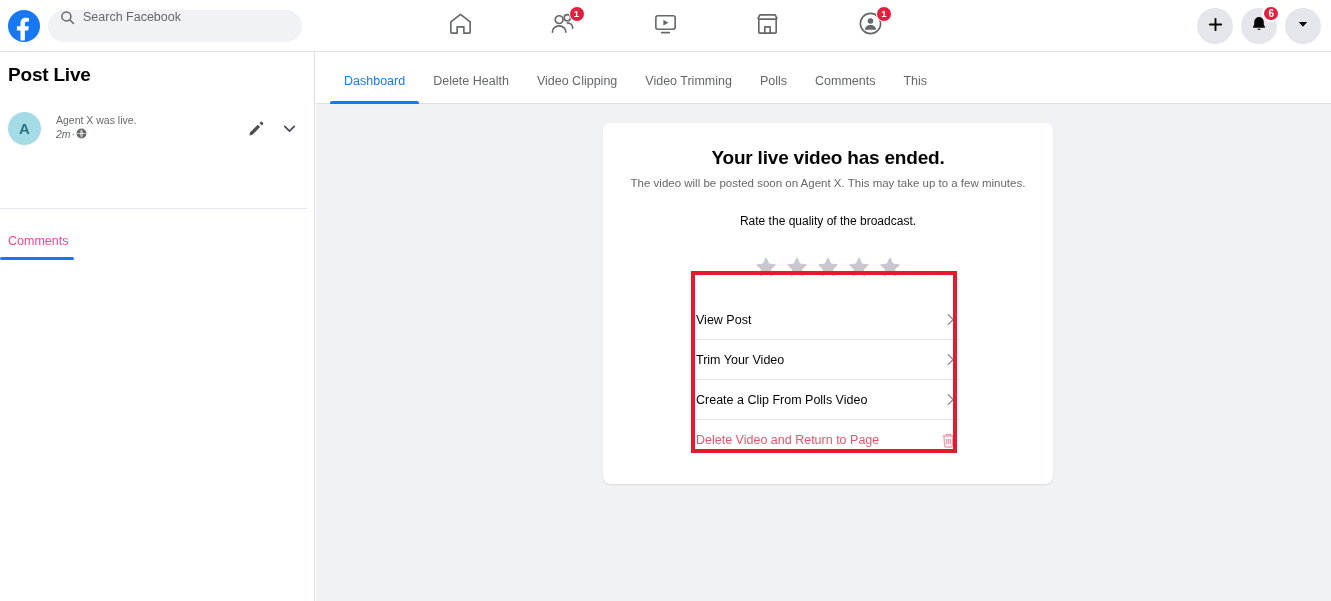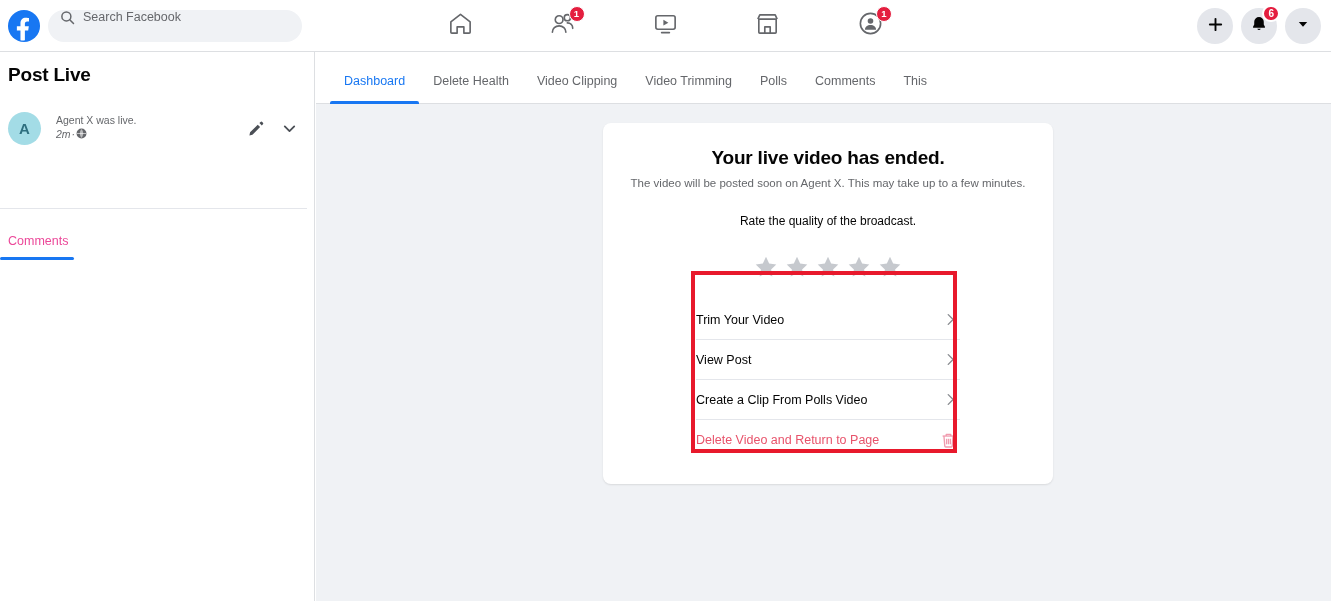--- a/index.html
+++ b/index.html
@@ -452,30 +452,30 @@
         <span class="star">
           <svg width="26" height="26" viewBox="0 0 24 24" fill="#c6c9ce">
               <path d="M12 2.6l2.9 6.1 6.6 0.9-4.8 4.6 1.2 6.6L12 17.7l-5.9 3.1 1.2-6.6-4.8-4.6 6.6-0.9L12 2.6z"></path>
             </svg>
         </span>
       </div>
 
       <div class="actions-wrap">
 
         <div class="action-row">
-          <span class="action-label">Trim Your Video</span>
+          <span class="action-label">View Post</span>
           <span class="chev">
             <svg width="15" height="15" viewBox="0 0 16 16" fill="none" stroke="#8a8d91" stroke-width="1.5" stroke-linecap="round" stroke-linejoin="round">
               <path d="M5.6 2.8L10.8 8l-5.2 5.2"></path>
             </svg>
           </span>
         </div>
 
         <div class="action-row">
-          <span class="action-label">View Post</span>
+          <span class="action-label">Trim Your Video</span>
           <span class="chev">
             <svg width="15" height="15" viewBox="0 0 16 16" fill="none" stroke="#8a8d91" stroke-width="1.5" stroke-linecap="round" stroke-linejoin="round">
               <path d="M5.6 2.8L10.8 8l-5.2 5.2"></path>
             </svg>
           </span>
         </div>
 
         <div class="action-row">
           <span class="action-label">Create a Clip From Polls Video</span>
           <span class="chev">

